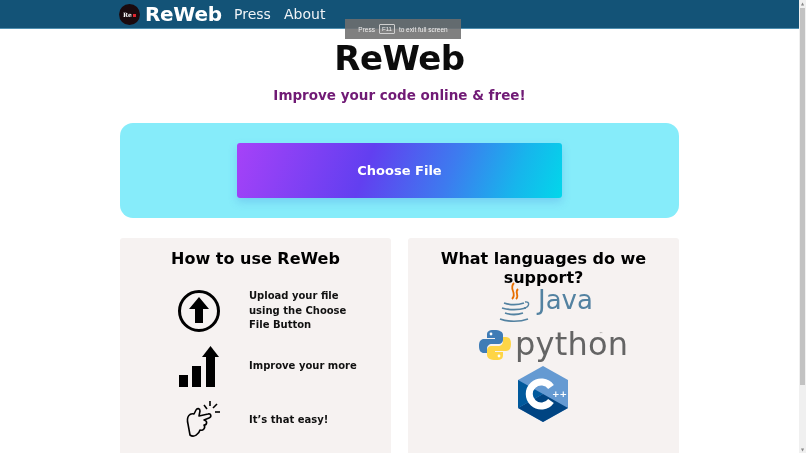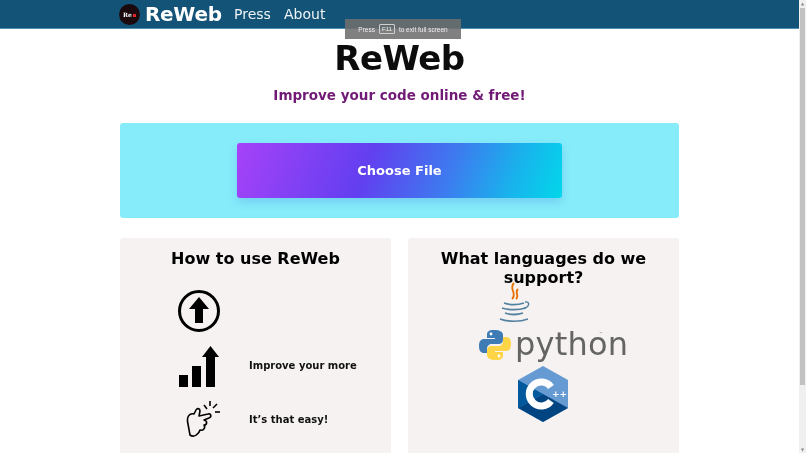--- a/index.html
+++ b/index.html
@@ -43,21 +43,21 @@
     font-size: 34px; font-weight: bold; color: #0c0c0c; letter-spacing: -0.5px;
     font-family: "DejaVu Sans", sans-serif;
   }
   .hero-sub {
     position: absolute; left: 0; width: 799px; top: 87px; text-align: center;
     font-size: 13.5px; font-weight: bold; color: #701a75; font-family: "DejaVu Sans", sans-serif;
   }
 
   .upload-panel {
     position: absolute; left: 120px; top: 123px; width: 559px; height: 95px;
-    background: #86ecfa; border-radius: 3px;
+    background: #86ecfa; border-radius: 13px;
   }
   .choose-btn {
     position: absolute; left: 117px; top: 20px; width: 325px; height: 55px;
     border-radius: 3px; border: none;
     background: linear-gradient(110deg, #a642f8 0%, #623ff0 40%, #3d7bef 65%, #17b5ec 85%, #02d7ea 100%);
     box-shadow: 0 4px 8px rgba(60,120,220,0.25);
     color: #fff; font-size: 13px; font-weight: bold; font-family: "DejaVu Sans", sans-serif;
     display: flex; align-items: center; justify-content: center;
   }
 
@@ -134,20 +134,21 @@
   <button class="choose-btn">Choose File</button>
 </div>
 
 <div class="card card-left">
   <div class="card-title">How to use ReWeb</div>
 
   <svg class="step-icon" style="left:57px;top:51px;" width="44" height="44" viewBox="0 0 44 44">
     <circle cx="22" cy="22" r="19.5" fill="none" stroke="#000" stroke-width="3"></circle>
     <path d="M22 8 L32 20 L26 20 L26 34 L18 34 L18 20 L12 20 Z" fill="#000"></path>
   </svg>
+  <div class="step-text" style="top:51px;">Upload your file using the Choose File Button</div>
 
   <svg class="step-icon" style="left:57px;top:107px;" width="44" height="44" viewBox="0 0 44 44">
     <rect x="2" y="30" width="9" height="12" fill="#000"></rect>
     <rect x="15" y="21" width="9" height="21" fill="#000"></rect>
     <rect x="29" y="12" width="9" height="30" fill="#000"></rect>
     <path d="M33.5 1 L42 12 L25 12 Z" fill="#000"></path>
   </svg>
   <div class="step-text" style="top:121px;">Improve your more</div>
 
   <svg class="step-icon" style="left:62px;top:160px;" width="40" height="44" viewBox="0 0 40 44">
@@ -162,20 +163,21 @@
 
 <div class="card card-right">
   <div class="card-title">What languages do we support?</div>
 
   <svg class="lang-logo" style="left:88px;top:43px;" width="36" height="44" viewBox="0 0 36 44">
     <path d="M18 2 C12 8 22 12 16 18 M22 8 C18 12 24 14 20 18" fill="none" stroke="#e76f00" stroke-width="1.8"></path>
     <path d="M8 22 C14 24 22 24 28 22 M6 27 C13 29 23 29 30 27 M9 32 C15 34 21 34 27 32" fill="none" stroke="#5382a1" stroke-width="1.8"></path>
     <path d="M4 38 C12 41 24 41 32 38" fill="none" stroke="#5382a1" stroke-width="1.6"></path>
     <path d="M29 21 C34 20 34 26 28 27" fill="none" stroke="#5382a1" stroke-width="1.4"></path>
   </svg>
+  <div class="java-word">Java</div>
 
   <svg class="lang-logo" style="left:71px;top:91px;" width="32" height="32" viewBox="0 0 32 32">
     <path d="M15 1 C9 1 8 3 8 6 L8 9 L16 9 L16 10 L5 10 C2 10 0 12 0 17 C0 22 2 24 5 24 L8 24 L8 20 C8 17 10 15 13 15 L20 15 C22 15 24 13 24 11 L24 6 C24 3 21 1 15 1 Z" fill="#3f7cb6"></path>
     <circle cx="12" cy="5" r="1.4" fill="#fff"></circle>
     <path d="M17 31 C23 31 24 29 24 26 L24 23 L16 23 L16 22 L27 22 C30 22 32 20 32 15 C32 10 30 8 27 8 L24 8 L24 12 C24 15 22 17 19 17 L12 17 C10 17 8 19 8 21 L8 26 C8 29 11 31 17 31 Z" fill="#fed546"></path>
     <circle cx="20" cy="27" r="1.4" fill="#fff"></circle>
   </svg>
   <div class="python-word">python</div>
   <div class="python-tm">™</div>
 

